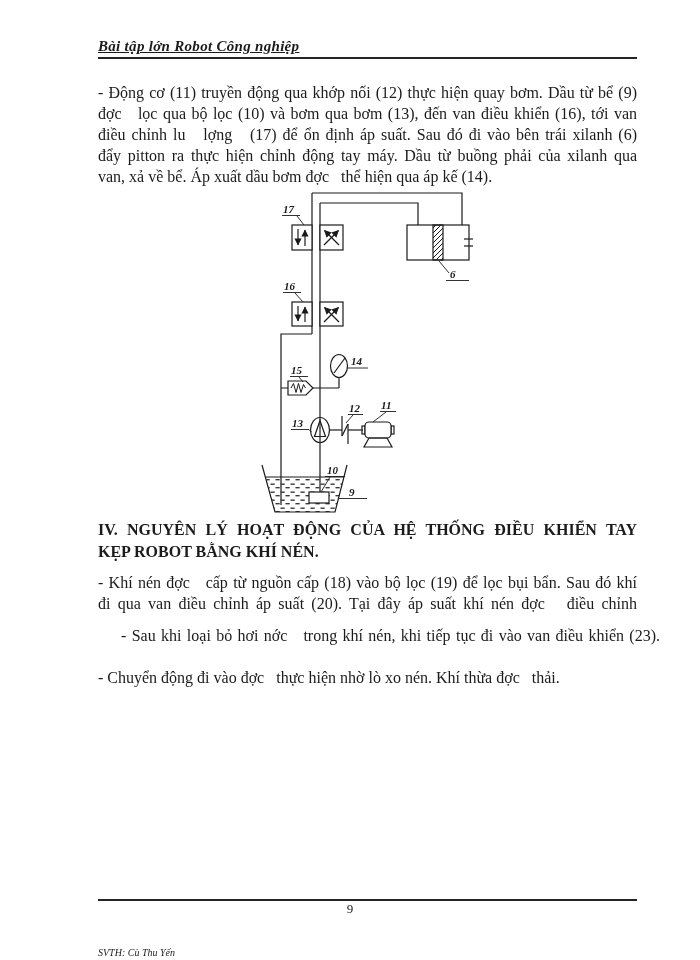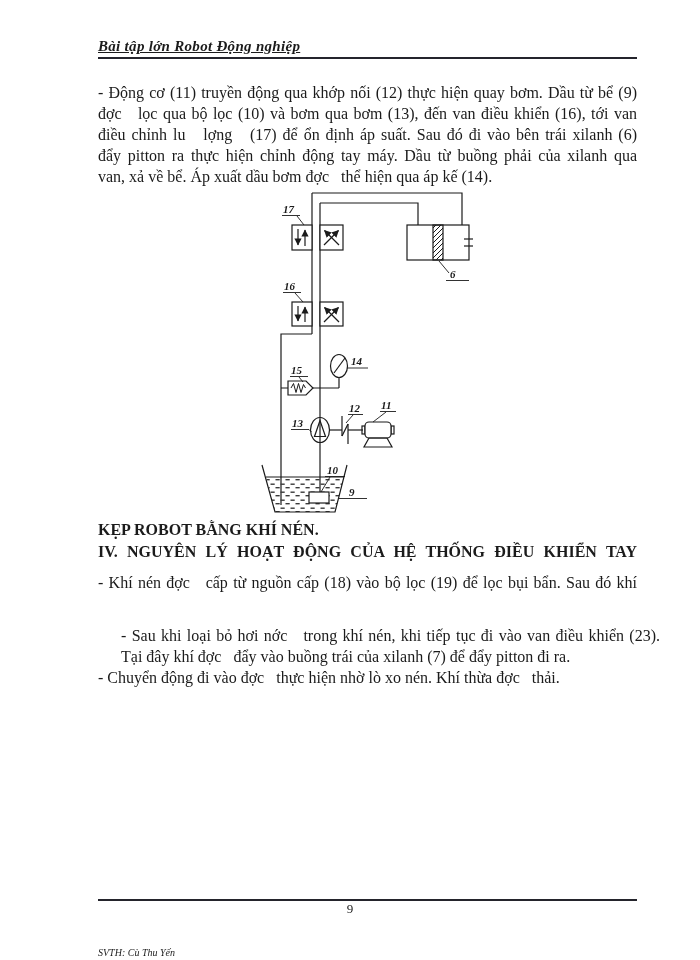--- a/index.html
+++ b/index.html
@@ -31,21 +31,21 @@
   svg{display:block;}
   svg text{
     font-family:"Liberation Serif","DejaVu Serif",serif;
     font-size:11px;font-weight:bold;font-style:italic;fill:#1b1b1b;
   }
 </style>
 </head>
 <body>
 
 <div class="abs content doc-header">
-  <span class="title">Bài tập lớn Robot Động nghiệp</span>
+  <span class="title">Bài tập lớn Robot Công nghiệp</span>
 </div>
 
 <div class="abs content para" style="top:82px;">
   <div class="tline">- Động cơ (11) truyền động qua khớp nối (12) thực hiện quay bơm. Dầu từ bể (9)</div>
   <div class="tline">đợc&nbsp;&nbsp; lọc qua bộ lọc (10) và bơm qua bơm (13), đến van điều khiển (16), tới van</div>
   <div class="tline">điều chỉnh lu&nbsp;&nbsp; lợng&nbsp;&nbsp; (17) để ổn định áp suất. Sau đó đi vào bên trái xilanh (6)</div>
   <div class="tline">đẩy pitton ra thực hiện chỉnh động tay máy. Dầu từ buồng phải của xilanh qua</div>
   <div class="tline last">van, xả về bể. Áp xuất dầu bơm đợc&nbsp;&nbsp; thể hiện qua áp kế (14).</div>
 </div>
 
@@ -162,31 +162,31 @@
   <text x="351" y="179">14</text>
   <text x="292" y="241">13</text>
   <text x="349" y="226">12</text>
   <text x="381" y="223">11</text>
   <text x="450" y="92">6</text>
   <text x="327" y="288">10</text>
   <text x="349" y="310">9</text>
 </svg>
 
 <div class="abs content sec-heading" style="top:519px;">
+  <div class="tline">IV. NGUYÊN LÝ HOẠT ĐỘNG CỦA HỆ THỐNG ĐIỀU KHIỂN TAY</div>
   <div class="tline last">KẸP ROBOT BẰNG KHÍ NÉN.</div>
-  <div class="tline">IV. NGUYÊN LÝ HOẠT ĐỘNG CỦA HỆ THỐNG ĐIỀU KHIỂN TAY</div>
 </div>
 
 <div class="abs content para" style="top:572px;">
   <div class="tline">- Khí nén đợc&nbsp;&nbsp; cấp từ nguồn cấp (18) vào bộ lọc (19) để lọc bụi bẩn. Sau đó khí</div>
+  <div class="tline">đi qua van điều chỉnh áp suất (20). Tại đây áp suất khí nén đợc&nbsp;&nbsp; điều chỉnh</div>
 </div>
 
 <div class="abs content para" style="top:625px;margin-left:23px;">
   <div class="tline">- Sau khi loại bỏ hơi nớc&nbsp;&nbsp; trong khí nén, khi tiếp tục đi vào van điều khiển (23).</div>
-  <div class="tline last">Tại đây khí đợc&nbsp;&nbsp; đẩy vào buồng trái của xilanh (7) để đẩy pitton đi ra.</div>
 </div>
 
 <div class="abs content para" style="top:667px;">
   <div class="tline last">- Chuyển động đi vào đợc&nbsp;&nbsp; thực hiện nhờ lò xo nén. Khí thừa đợc&nbsp;&nbsp; thải.</div>
 </div>
 
 <div class="abs content footer-rule"></div>
 <div class="abs content footer-author">SVTH: Cù Thu Yến</div>
 <div class="abs page-num">9</div>
 

